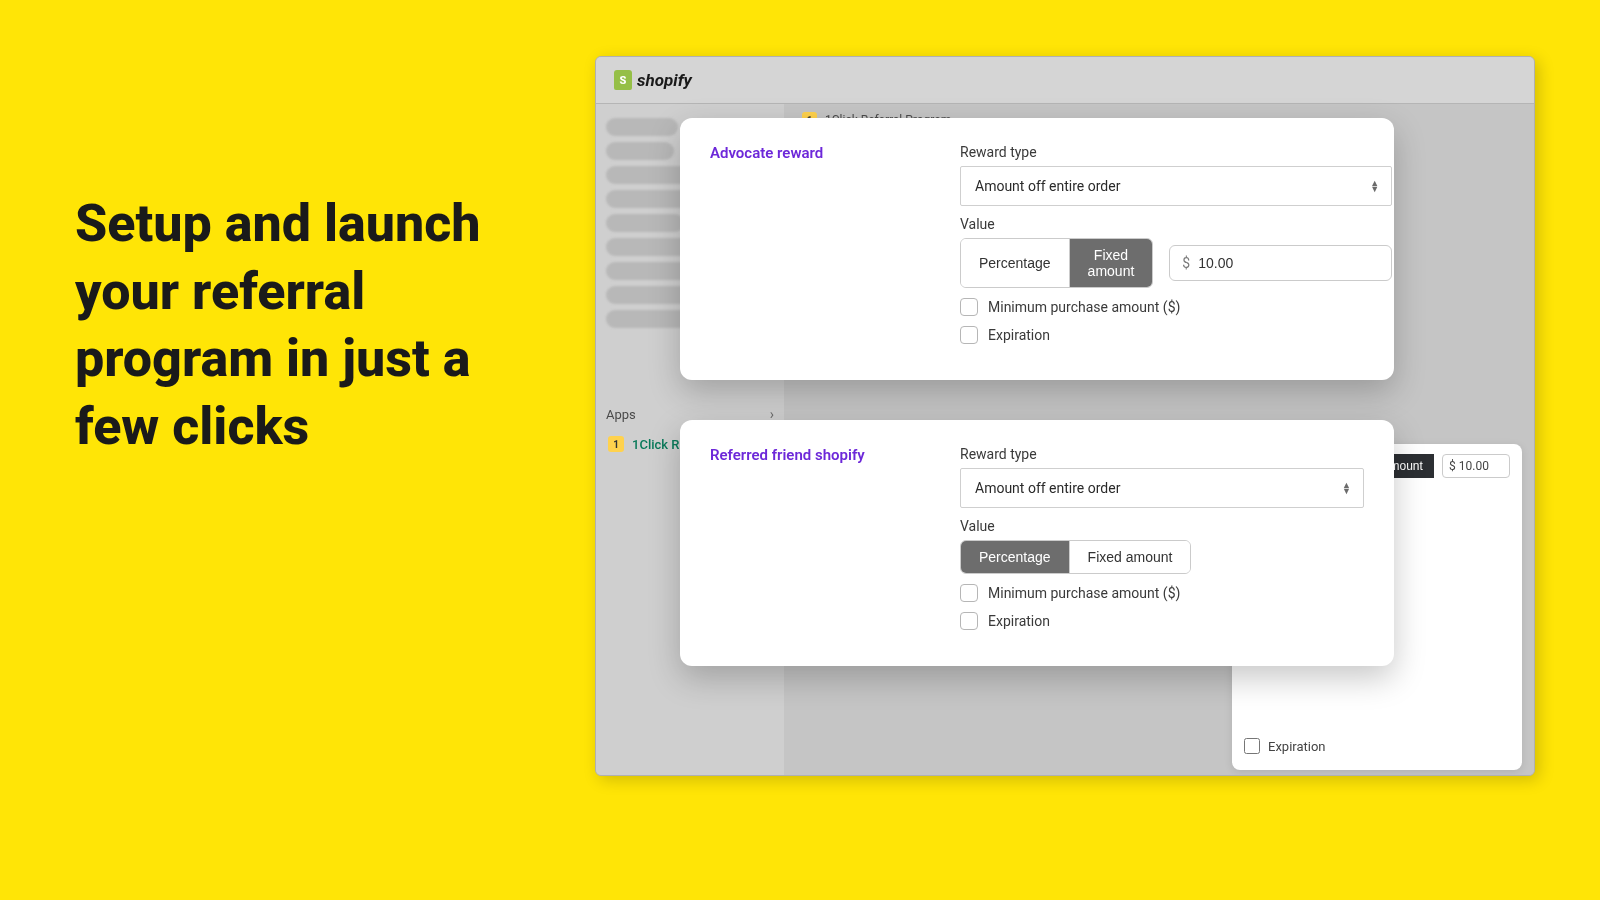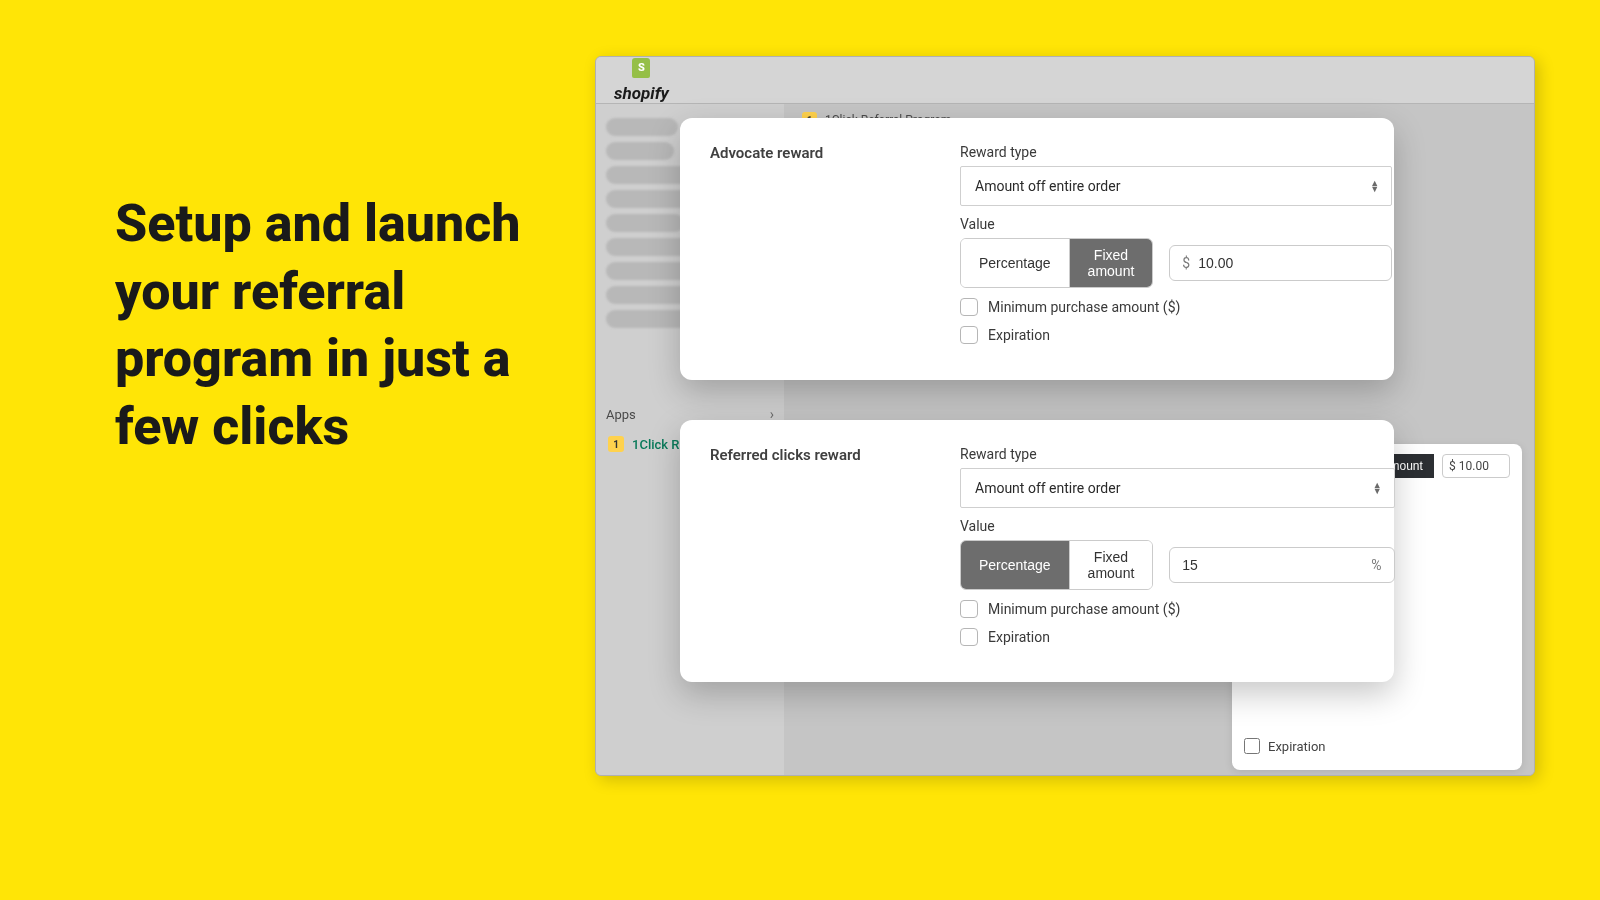--- a/index.html
+++ b/index.html
@@ -13,21 +13,20 @@
   }
   .headline {
     position: absolute;
     left: 75px;
     top: 190px;
     width: 460px;
     font-size: 52px;
     font-weight: 800;
     line-height: 1.3;
     color: #1a1a1a;
-    margin-left: 40px;
   }
 
   
   .admin-window {
     position: absolute;
     left: 595px;
     top: 56px;
     width: 940px;
     height: 720px;
     background: #c5c5c5;
@@ -45,21 +44,20 @@
     border-bottom: 1px solid #b5b5b5;
   }
   .shop-logo {
     display: flex;
     align-items: center;
     gap: 5px;
     font-style: italic;
     font-weight: 700;
     font-size: 17px;
     color: #1a1a1a;
-    flex-direction: column;
   }
   .shop-bag {
     width: 18px; height: 20px;
     background: #95bf47;
     border-radius: 3px 3px 2px 2px;
     position: relative;
   }
   .shop-bag::before{
     content:"S"; position:absolute; inset:0; display:flex; align-items:center; justify-content:center;
     color:#fff; font-size:11px; font-weight:800; font-style: normal;
@@ -154,21 +152,21 @@
     padding: 26px 30px 36px;
     display: flex;
     gap: 60px;
   }
   .card.advocate { left: 680px; top: 118px; width: 714px; }
   .card.referred { left: 680px; top: 420px; width: 714px; }
 
   .card-title {
     font-size: 15px;
     font-weight: 600;
-    color: #404040;
+    color: #6d28d9;
     width: 190px;
     flex-shrink: 0;
   }
   .card-form { flex:1; display:flex; flex-direction:column; gap:10px; }
 
   .fld-label { font-size: 14px; color: #3a3a3a; margin-bottom: 6px; display:block;}
   .select-wrap {
     position: relative;
     border: 1px solid #cfcfcf;
     border-radius: 2px;
@@ -296,43 +294,39 @@
       <span>Minimum purchase amount ($)</span>
     </div>
     <div class="chk-row">
       <span class="chk-box"></span>
       <span>Expiration</span>
     </div>
   </div>
 </div>
 
 <div class="card referred">
-  <div class="card-title">Referred clicks reward</div>
+  <div class="card-title">Referred friend shopify</div>
   <div class="card-form">
     <div>
       <span class="fld-label">Reward type</span>
       <div class="select-wrap">
         <span>Amount off entire order</span>
         <span class="select-caret">
             <span>▲</span>
             <span>▼</span>
           </span>
       </div>
     </div>
     <div>
       <span class="fld-label">Value</span>
       <div class="value-row">
         <div class="seg-group">
           <button class="seg-btn active">Percentage</button>
           <button class="seg-btn">Fixed amount</button>
         </div>
-        <div class="value-input">
-          <input type="text" value="15" style="">
-          <span class="fix" style="margin-left:auto">%</span>
-        </div>
       </div>
     </div>
     <div class="chk-row">
       <span class="chk-box"></span>
       <span>Minimum purchase amount ($)</span>
     </div>
     <div class="chk-row">
       <span class="chk-box"></span>
       <span>Expiration</span>
     </div>

